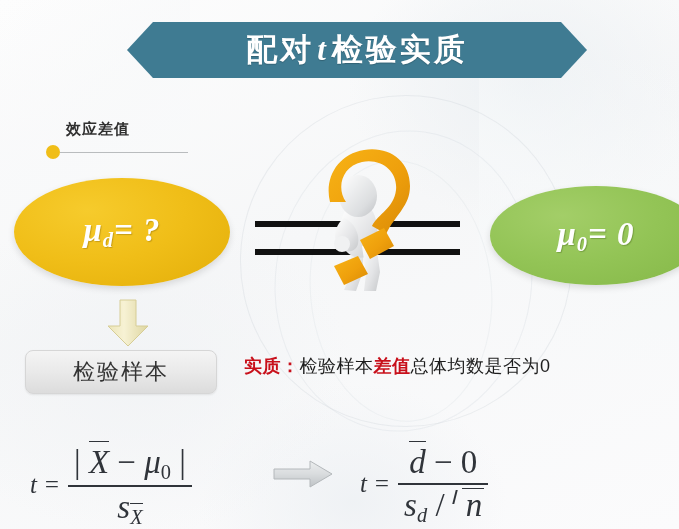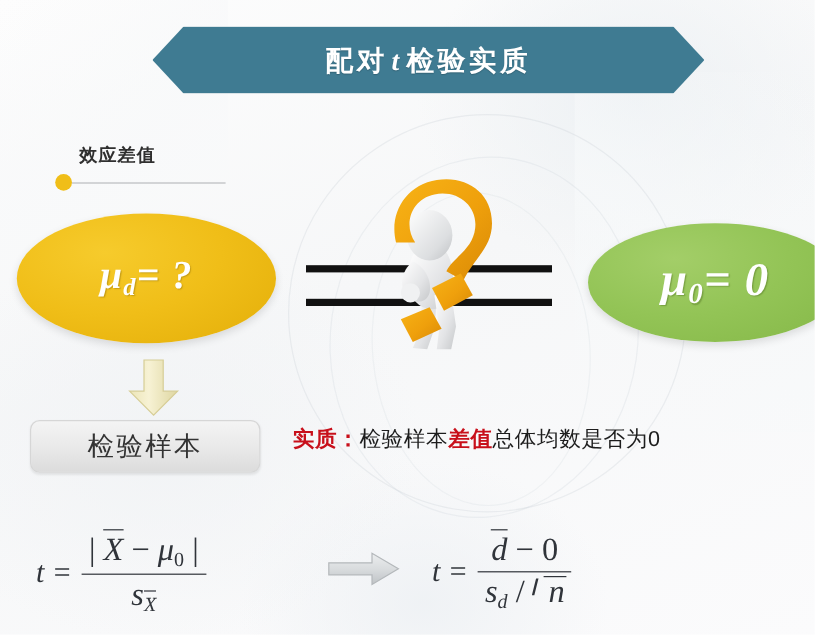--- a/index.html
+++ b/index.html
@@ -63,21 +63,21 @@
   #title-banner .inner-edge {
     position: absolute;
     left: 3px; top: 3px; right: 3px; bottom: 3px;
     clip-path: polygon(0% 50%, 24px 0%, calc(100% - 24px) 0%, 100% 50%, calc(100% - 24px) 100%, 24px 100%);
     border: 0;
     background: transparent;
     pointer-events: none;
   }
   #title-text {
     position: relative;
-    font-size: 23px;
+    font-size: 31px;
     font-weight: bold;
     letter-spacing: 3px;
     white-space: nowrap;
     text-shadow: 0 1px 1px rgba(0,0,0,0.20);
   }
   #title-text .italic-t {
     font-family: "Liberation Serif", serif;
     font-style: italic;
     font-weight: bold;
     padding: 0 3px;
@@ -142,21 +142,21 @@
     font-size: 33px;
     font-style: italic;
     font-weight: bold;
     color: #ffffff;
     text-shadow: 1px 1px 1px rgba(120,90,0,0.35);
     white-space: nowrap;
     letter-spacing: 1px;
   }
   #ellipse-green .ellipse-formula {
     text-shadow: 1px 1px 1px rgba(60,90,20,0.35);
-    font-size: 39px;
+    font-size: 33px;
   }
   .sub {
     font-size: 0.62em;
     vertical-align: -0.28em;
     font-style: italic;
   }
 
   
   .eq-bar {
     position: absolute;
@@ -237,21 +237,21 @@
     font-style: italic;
     padding-right: 8px;
     white-space: nowrap;
   }
   .frac {
     display: inline-flex;
     flex-direction: column;
     align-items: center;
   }
   .num, .den {
-    font-size: 27px;
+    font-size: 33px;
     font-style: italic;
     white-space: nowrap;
     padding: 1px 6px;
     line-height: 1.18;
   }
   .frac-bar {
     width: 100%;
     height: 1.6px;
     background: #30343a;
   }

